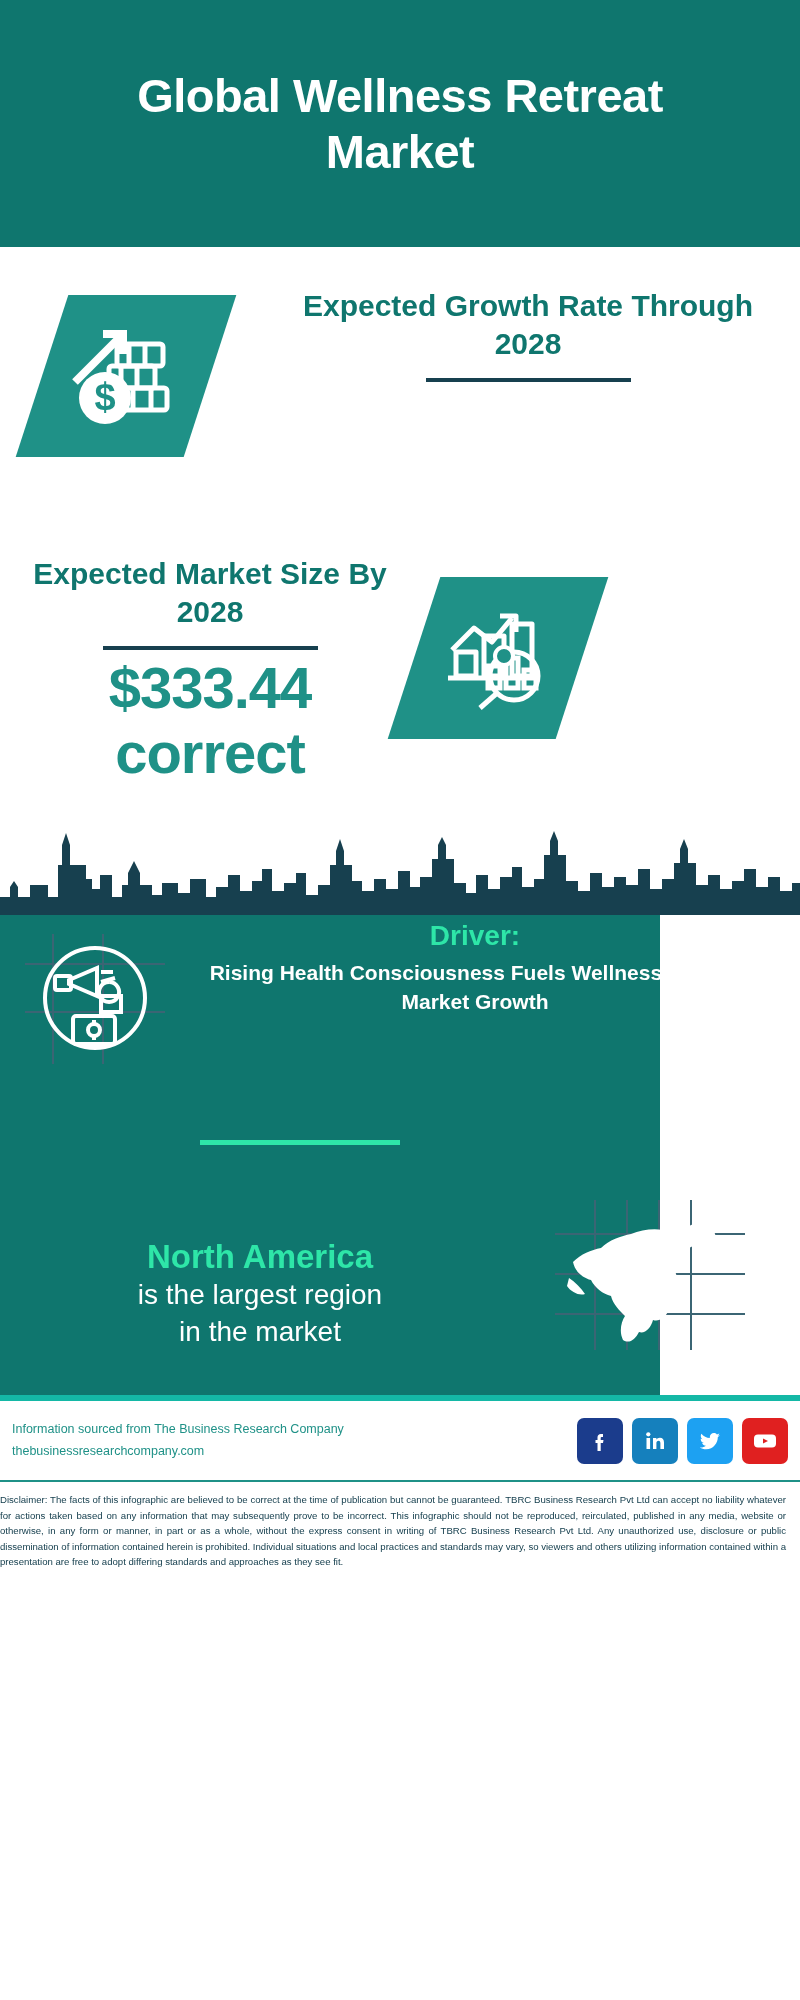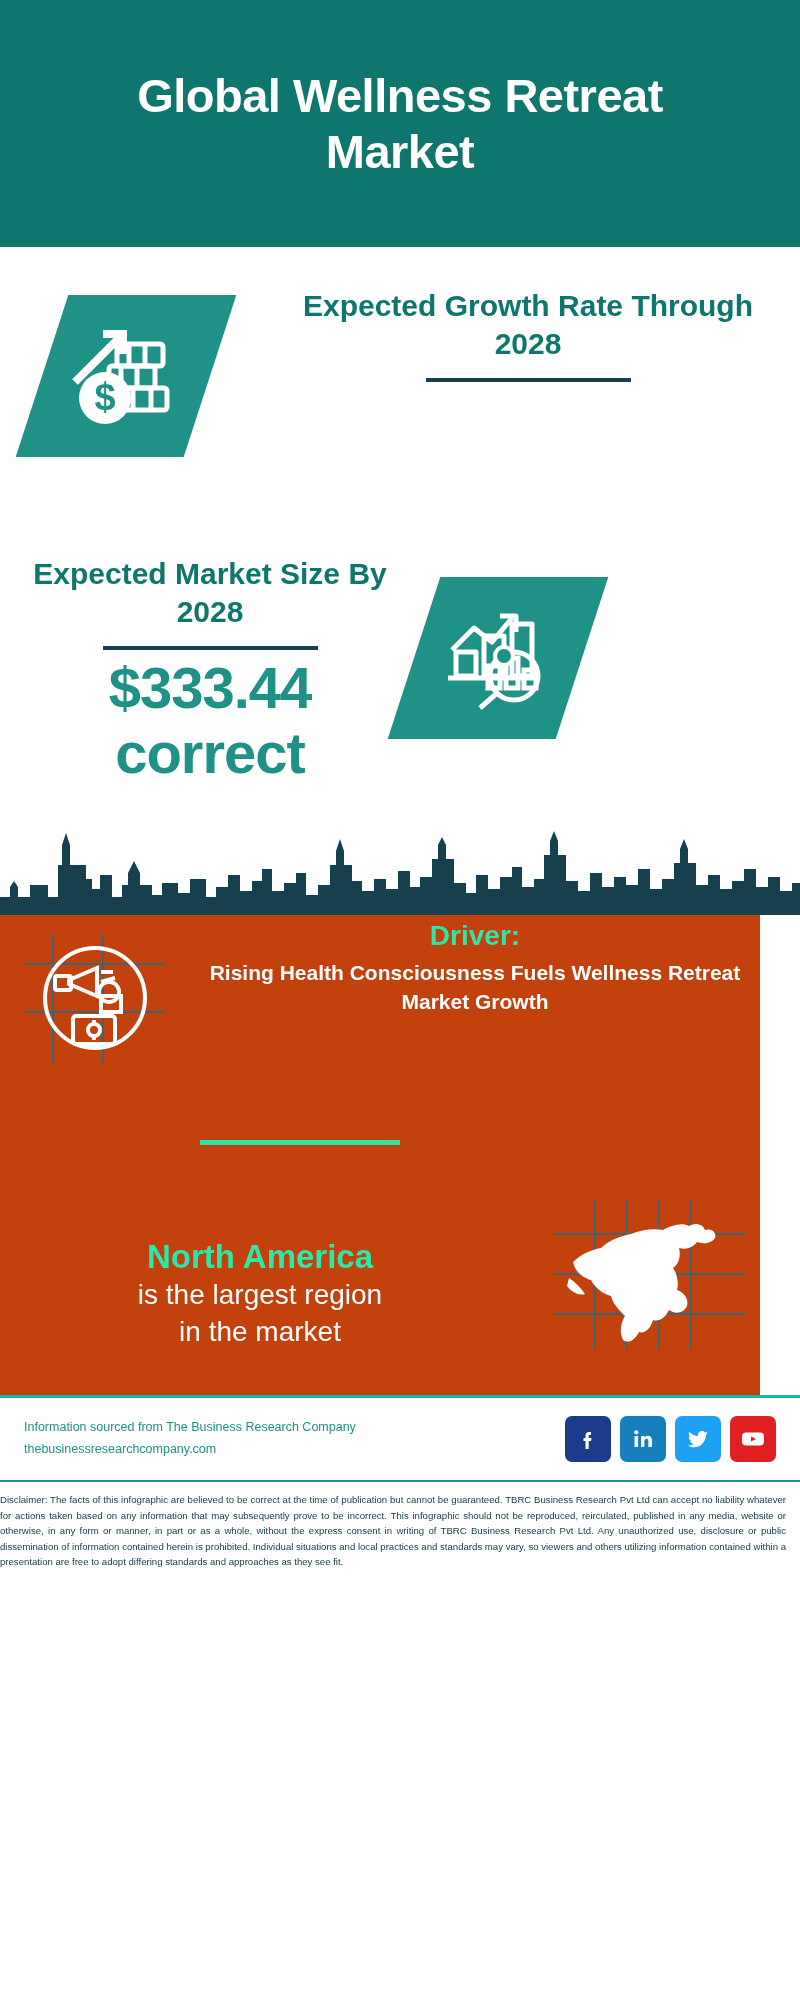--- a/index.html
+++ b/index.html
@@ -91,23 +91,23 @@
     width:800px;
     height:90px;
     z-index:3;
   }
 
   
   .dark {
     position:absolute;
     left:0;
     top:905px;
-    width:760px;
+    width:660px;
     height:490px;
-    background:#c2410c;
+    background:#0f766e;
   }
 
   .driver-row {
     position:absolute;
     left:0; top:15px;
     width:800px;
     display:flex;
     align-items:flex-start;
   }
   .driver-icon-wrap {
@@ -165,24 +165,24 @@
     align-items:center;
   }
 
   
   .footer {
     position:absolute;
     left:0; top:1395px;
     width:800px;
     height:85px;
     background:#ffffff;
-    border-top:3px solid #14b8a6;
+    border-top:6px solid #14b8a6;
     display:flex;
     align-items:center;
-    padding:0 24px;
+    padding:0 12px;
   }
   .footer-text { flex:1; }
   .footer-line {
     color:#1F9187;
     font-size:12.5px;
     line-height:1.75;
   }
   .socials { display:flex; gap:9px; align-items:center; }
   .social {
     width:46px; height:46px;

